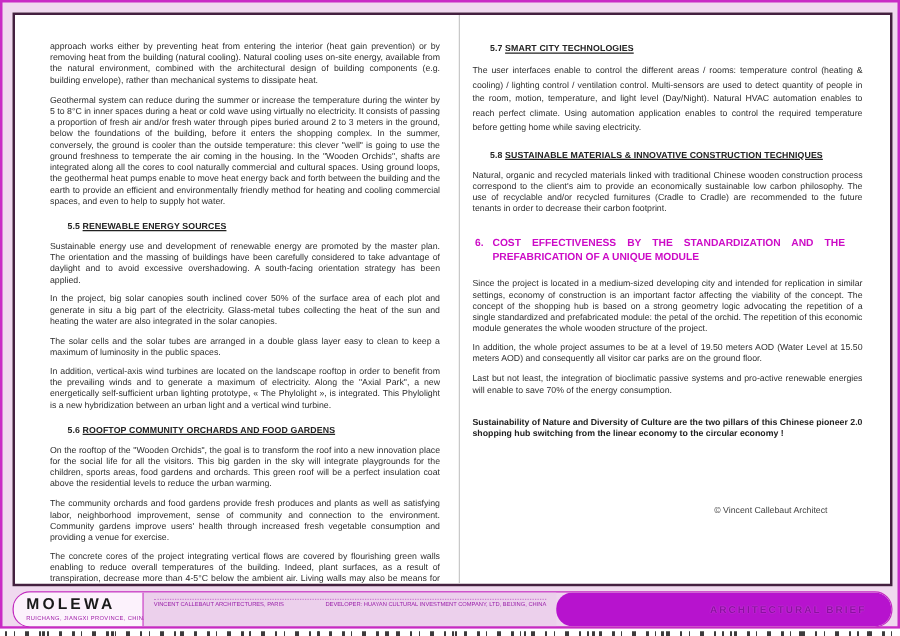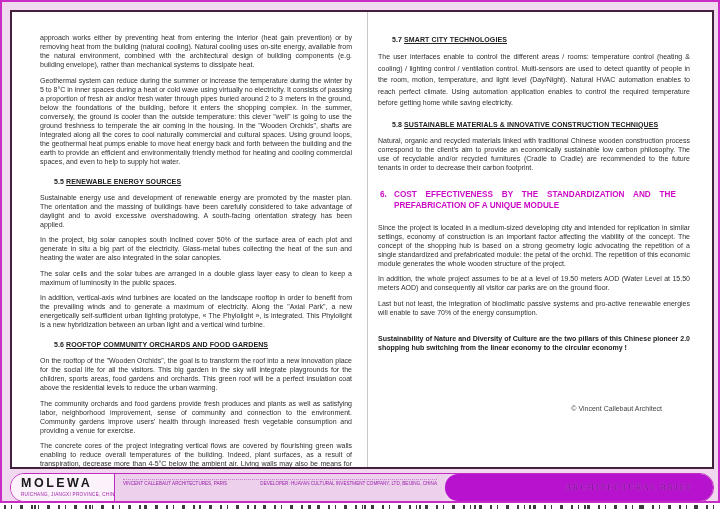--- a/index.html
+++ b/index.html
@@ -22,21 +22,21 @@
   
   .footer{position:absolute;left:8px;top:471px;width:704px;height:29px;border:1px solid #c32ac0;border-radius:14px;background:#eed5ee;box-sizing:border-box;display:flex;overflow:hidden;}
   .f-left{width:104px;flex:none;background:#fcf2fc;border-right:1px solid #c32ac0;padding:3px 7px 2px 10px;box-sizing:border-box;}
   .brand{font-size:12.5px;font-weight:bold;letter-spacing:2.5px;color:#1a1a1a;line-height:13px;}
   .brand-sub{font-size:4.6px;color:#a020a8;letter-spacing:.3px;margin-top:2px;white-space:nowrap;}
   .f-mid{flex:1;background:#ecd0ec;padding:2px 8px 2px 8px;box-sizing:border-box;min-width:0;}
   .f-line1{display:flex;align-items:baseline;white-space:nowrap;}
   .f-title{font-size:11.5px;font-weight:bold;letter-spacing:1.2px;color:#9c18b0;line-height:12px;}
   .f-tag{font-size:4.8px;color:#8d1ba0;margin-left:4px;letter-spacing:.3px;}
   .f-line2{display:flex;justify-content:space-between;font-size:4.6px;color:#9a22aa;margin-top:2.5px;border-top:1px dotted #c97fd0;padding-top:1.5px;white-space:nowrap;}
-  .f-right{width:268px;flex:none;background:#b713ce;border-radius:13px;margin:0;display:flex;align-items:center;justify-content:flex-end;padding-right:20px;box-sizing:border-box;font-family:Liberation Serif, serif;}
+  .f-right{width:268px;flex:none;background:#b713ce;border-radius:13px;margin:0;display:flex;align-items:center;justify-content:flex-end;padding-right:20px;box-sizing:border-box;}
   .f-right-label{font-size:8px;font-weight:bold;letter-spacing:1.6px;color:#8c0fa2;text-shadow:0 0 1px #d86ae2;}
   
   .sliver{position:absolute;left:0;top:503px;width:720px;height:6px;background:#ffffff;overflow:hidden;}
   .sliver-marks{position:absolute;left:4px;top:2px;width:712px;height:4px;
     background:
       repeating-linear-gradient(90deg,#1b1b1b 0 2px,transparent 2px 7px,#1b1b1b 7px 8px,transparent 8px 16px,#1b1b1b 16px 19px,transparent 19px 27px),
       repeating-linear-gradient(90deg,transparent 0 30px,#1b1b1b 30px 32px,transparent 32px 55px);
     opacity:.85;}
 </style>
 </head>

